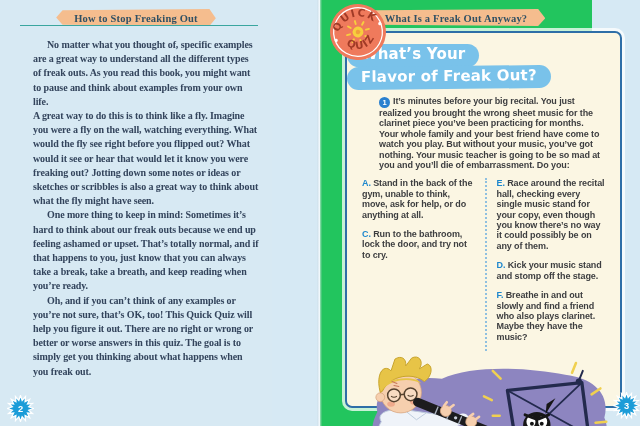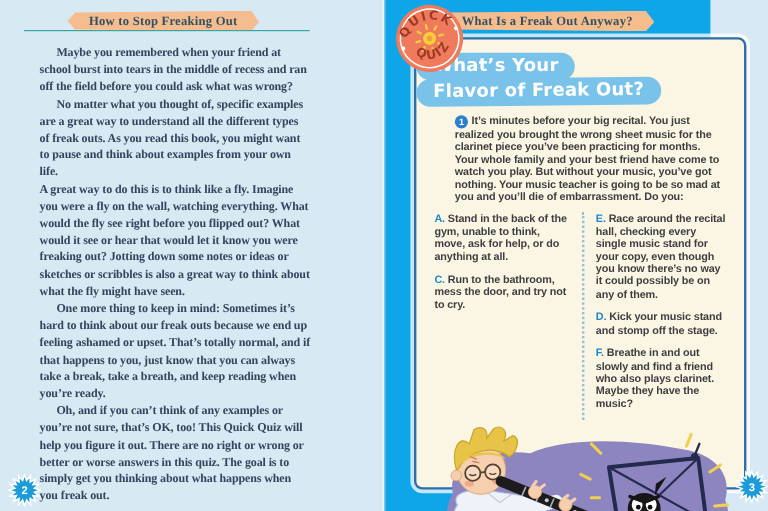--- a/index.html
+++ b/index.html
@@ -4,21 +4,21 @@
 <style>
   * { margin:0; padding:0; box-sizing:border-box; }
   html,body { background:#b9cfdd; }
   #spread {
     position:relative; width:640px; height:426px; overflow:hidden;
     background:#d6e9f4;
     font-family:"Liberation Serif", serif;
   }
   .page { position:absolute; top:0; width:272px; height:426px; }
   #left-page { left:0; background:#d7e9f3; }
-  #right-page { left:320px; background:#0ea5e9; }
+  #right-page { left:320px; background:#22c55e; }
   #seam { position:absolute; left:317px; top:0; width:5px; height:426px;
     background:linear-gradient(90deg, rgba(120,150,170,.12), rgba(255,255,255,.65), rgba(120,150,170,.10)); z-index:5; }
 
   
   .running-head { position:absolute; top:7px; left:0; right:0; text-align:center; }
   .head-swash { position:relative; display:inline-block; padding:1px 12px; }
   .head-swash::before { content:""; position:absolute; inset:2px -6px 1px -6px;
     background:#f5bd8e; clip-path:polygon(0 50%, 4% 8%, 96% 0, 100% 55%, 96% 100%, 4% 92%); }
   .head-swash span { position:relative; font-weight:bold; font-size:10.5px; color:#305063; letter-spacing:.2px; }
   #left-rule { position:absolute; top:25px; left:20px; right:14px; height:0;
@@ -72,21 +72,20 @@
 
   <section class="page" id="left-page">
     <div class="running-head">
       <span class="head-swash">
         <span>How to Stop Freaking Out</span>
       </span>
     </div>
     <div id="left-rule"></div>
 
     <div id="left-body">
-        <p class="body-para indent">Maybe you remembered when your friend at school burst into tears in the middle of recess and ran off the field before you could ask what was wrong?</p>
         <p class="body-para indent">No matter what you thought of, specific examples are a great way to understand all the different types of freak outs. As you read this book, you might want to pause and think about examples from your own life.</p>
         <p class="body-para">A great way to do this is to think like a fly. Imagine you were a fly on the wall, watching everything. What would the fly see right before you flipped out? What would it see or hear that would let it know you were freaking out? Jotting down some notes or ideas or sketches or scribbles is also a great way to think about what the fly might have seen.</p>
         <p class="body-para indent">One more thing to keep in mind: Sometimes it’s hard to think about our freak outs because we end up feeling ashamed or upset. That’s totally normal, and if that happens to you, just know that you can always take a break, take a breath, and keep reading when you’re ready.</p>
         <p class="body-para indent">Oh, and if you can’t think of any examples or you’re not sure, that’s OK, too! This Quick Quiz will help you figure it out. There are no right or wrong or better or worse answers in this quiz. The goal is to simply get you thinking about what happens when you freak out.</p>
       </div>
 
     <svg class="page-star" style="left:7px; top:395px;" width="27" height="27" viewBox="0 0 26 26">
       <polygon points="25.5,13 20.9,14.6 24.6,17.8 19.7,17.4 21.8,21.8 17.4,19.7 17.8,24.6 14.6,20.9 13,25.5 11.4,20.9 8.2,24.6 8.6,19.7 4.2,21.8 6.4,17.4 1.5,17.8 5.2,14.6 0.5,13 5.2,11.4 1.5,8.2 6.4,8.6 4.2,4.2 8.6,6.4 8.2,1.5 11.4,5.2 13,0.5 14.6,5.2 17.8,1.5 17.4,6.4 21.8,4.2 19.7,8.6 24.6,8.2 20.9,11.4" fill="#1b9cd8" stroke="#ffffff" stroke-width="1.2"></polygon>
       <text x="13" y="16.3" text-anchor="middle">2</text>
     </svg>
@@ -106,21 +105,21 @@
       <div id="quiz-titles">
         <span class="title-pill" id="title-pill-1">What’s Your</span><br>
         <span class="title-pill" id="title-pill-2">Flavor of Freak Out?</span>
       </div>
 
       <p id="quiz-intro"><span class="qnum">1</span><span>It’s minutes before your big recital. You just realized you brought the wrong sheet music for the clarinet piece you’ve been practicing for months. Your whole family and your best friend have come to watch you play. But without your music, you’ve got nothing. Your music teacher is going to be so mad at you and you’ll die of embarrassment. Do you:</span></p>
 
       <div id="quiz-columns">
         <div class="quiz-col" id="quiz-col-left">
             <p class="option"><span class="opt-letter">A. </span><span>Stand in the back of the gym, unable to think, move, ask for help, or do anything at all.</span></p>
-            <p class="option"><span class="opt-letter">C. </span><span>Run to the bathroom, mess the door, and try not to cry.</span></p>
+            <p class="option"><span class="opt-letter">C. </span><span>Run to the bathroom, lock the door, and try not to cry.</span></p>
           </div>
         <div class="quiz-col" id="quiz-col-right">
             <p class="option"><span class="opt-letter">E. </span><span>Race around the recital hall, checking every single music stand for your copy, even though you know there’s no way it could possibly be on any of them.</span></p>
             <p class="option"><span class="opt-letter">D. </span><span>Kick your music stand and stomp off the stage.</span></p>
             <p class="option"><span class="opt-letter">F. </span><span>Breathe in and out slowly and find a friend who also plays clarinet. Maybe they have the music?</span></p>
           </div>
       </div>
 
       <svg id="illustration" viewBox="0 0 277 118">
 

